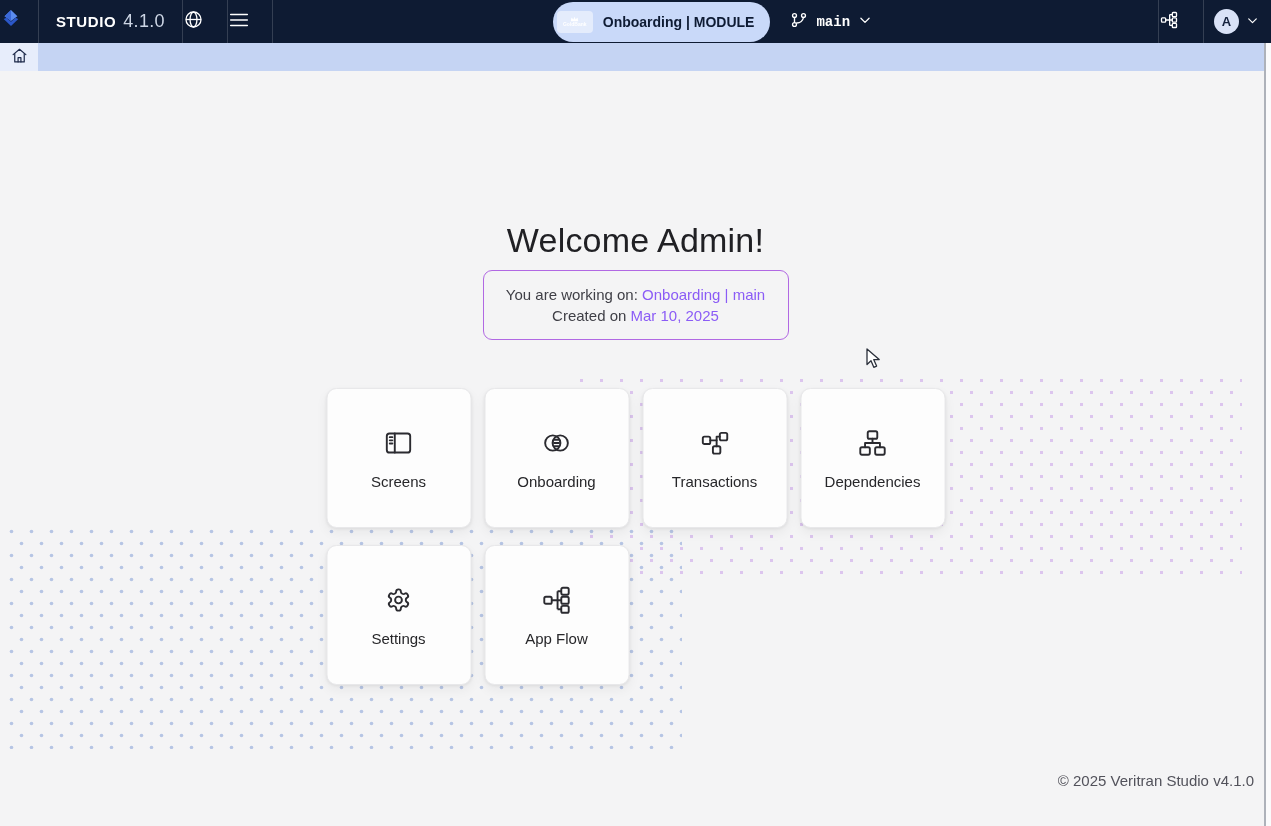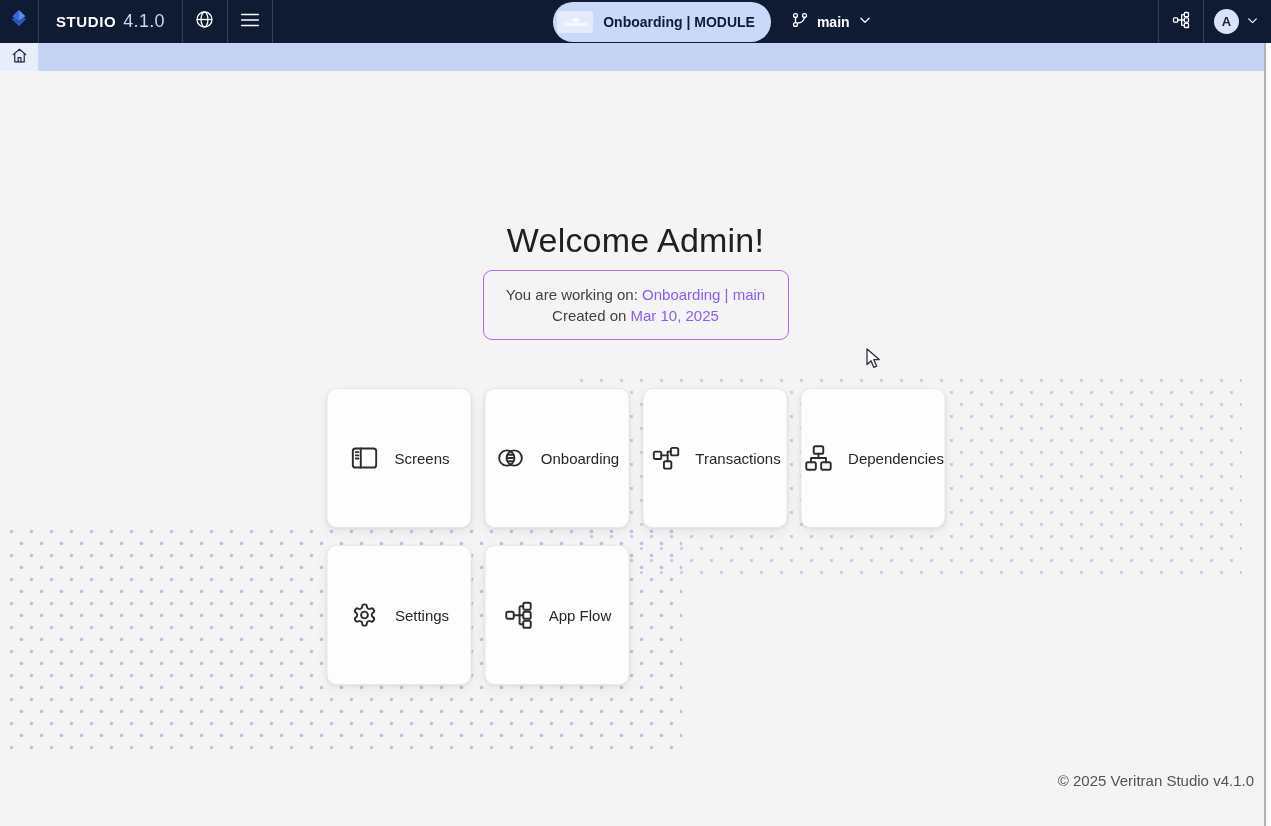--- a/index.html
+++ b/index.html
@@ -6,40 +6,40 @@
   body{
     width:1271px;height:826px;position:relative;overflow:hidden;
     background:#f4f4f5;font-family:"Liberation Sans",sans-serif;
     -webkit-font-smoothing:antialiased;
   }
   
   .navbar{
     position:absolute;top:0;left:0;width:100%;height:43px;
     background:#0e1b33;display:flex;align-items:stretch;color:#fff;z-index:5;
   }
-  .nav-sec{display:flex;align-items:center;justify-content:center;}
+  .nav-sec{display:flex;align-items:center;}
   .nav-sep{width:1px;background:rgba(255,255,255,.16);margin:0;}
   .logo-sec{width:38px;}
   .brand-sec{padding:0 17px;gap:7px;}
   .brand-name{font-weight:bold;font-size:15px;letter-spacing:.6px;}
   .brand-ver{font-size:18px;color:#ccd5e4;font-weight:normal;letter-spacing:.3px;}
   .icon-btn{width:44px;cursor:pointer;}
   .nav-center{flex:1;display:flex;align-items:center;justify-content:center;gap:14px;}
   .module-pill{
     display:flex;align-items:center;gap:10px;background:#c9d9f9;color:#0e1b33;
     border:none;border-radius:999px;height:40px;padding:3px 16px 3px 4px;cursor:pointer;
     font-family:inherit;
   }
   .module-thumb{
     width:36px;height:22px;border-radius:4px;background:rgba(255,255,255,.5);
     display:flex;flex-direction:column;align-items:center;justify-content:center;gap:0;
   }
   .module-thumb .gb-label{font-size:5px;color:#fff;font-weight:bold;line-height:5px;}
   .module-label{font-size:14px;font-weight:600;white-space:nowrap;}
-  .branch-ctl{display:flex;align-items:center;gap:8px;background:none;border:none;color:#fff;cursor:pointer;font-family:Liberation Sans, sans-serif;}
+  .branch-ctl{display:flex;align-items:center;gap:8px;background:none;border:none;color:#fff;cursor:pointer;font-family:Liberation Mono, monospace;}
   .branch-label{font-size:14px;font-weight:600;}
   .nav-right{display:flex;align-items:stretch;}
   .user-ctl{display:flex;align-items:center;gap:7px;padding:0 12px 0 10px;cursor:pointer;}
   .avatar{
     width:25px;height:25px;border-radius:50%;background:#d9e2f7;color:#13203c;
     display:flex;align-items:center;justify-content:center;font-size:13px;font-weight:bold;
   }
   
   .tabbar{position:absolute;top:43px;left:0;width:1264px;height:28px;background:#c5d4f3;display:flex;z-index:4;}
   .home-tab{width:38px;height:100%;background:#e7edfb;display:flex;align-items:center;justify-content:center;cursor:pointer;}
@@ -62,21 +62,21 @@
   .info-box a{color:#8b5cf6;text-decoration:none;cursor:pointer;}
   
   .grid{
     position:absolute;top:388px;left:50%;transform:translateX(-50%);
     display:grid;grid-template-columns:repeat(4,145px);grid-auto-rows:140px;
     column-gap:13px;row-gap:17px;z-index:1;
   }
   .card{
     background:#fdfdfd;border:1px solid #e8e8ea;border-radius:10px;
     box-shadow:0 1px 3px rgba(0,0,0,.06),0 5px 12px rgba(0,0,0,.05);
-    display:flex;flex-direction:row;align-items:center;justify-content:center;
+    display:flex;flex-direction:column;align-items:center;justify-content:center;
     gap:13px;cursor:pointer;
   }
   .card svg{display:block;}
   .card-label{font-size:15px;color:#27272a;}
   
   .footer{position:absolute;top:772px;right:17px;font-size:15px;color:#52525b;z-index:1;}
   
   .cursor{position:absolute;left:866px;top:348px;z-index:20;pointer-events:none;}
 </style>
 </head>

